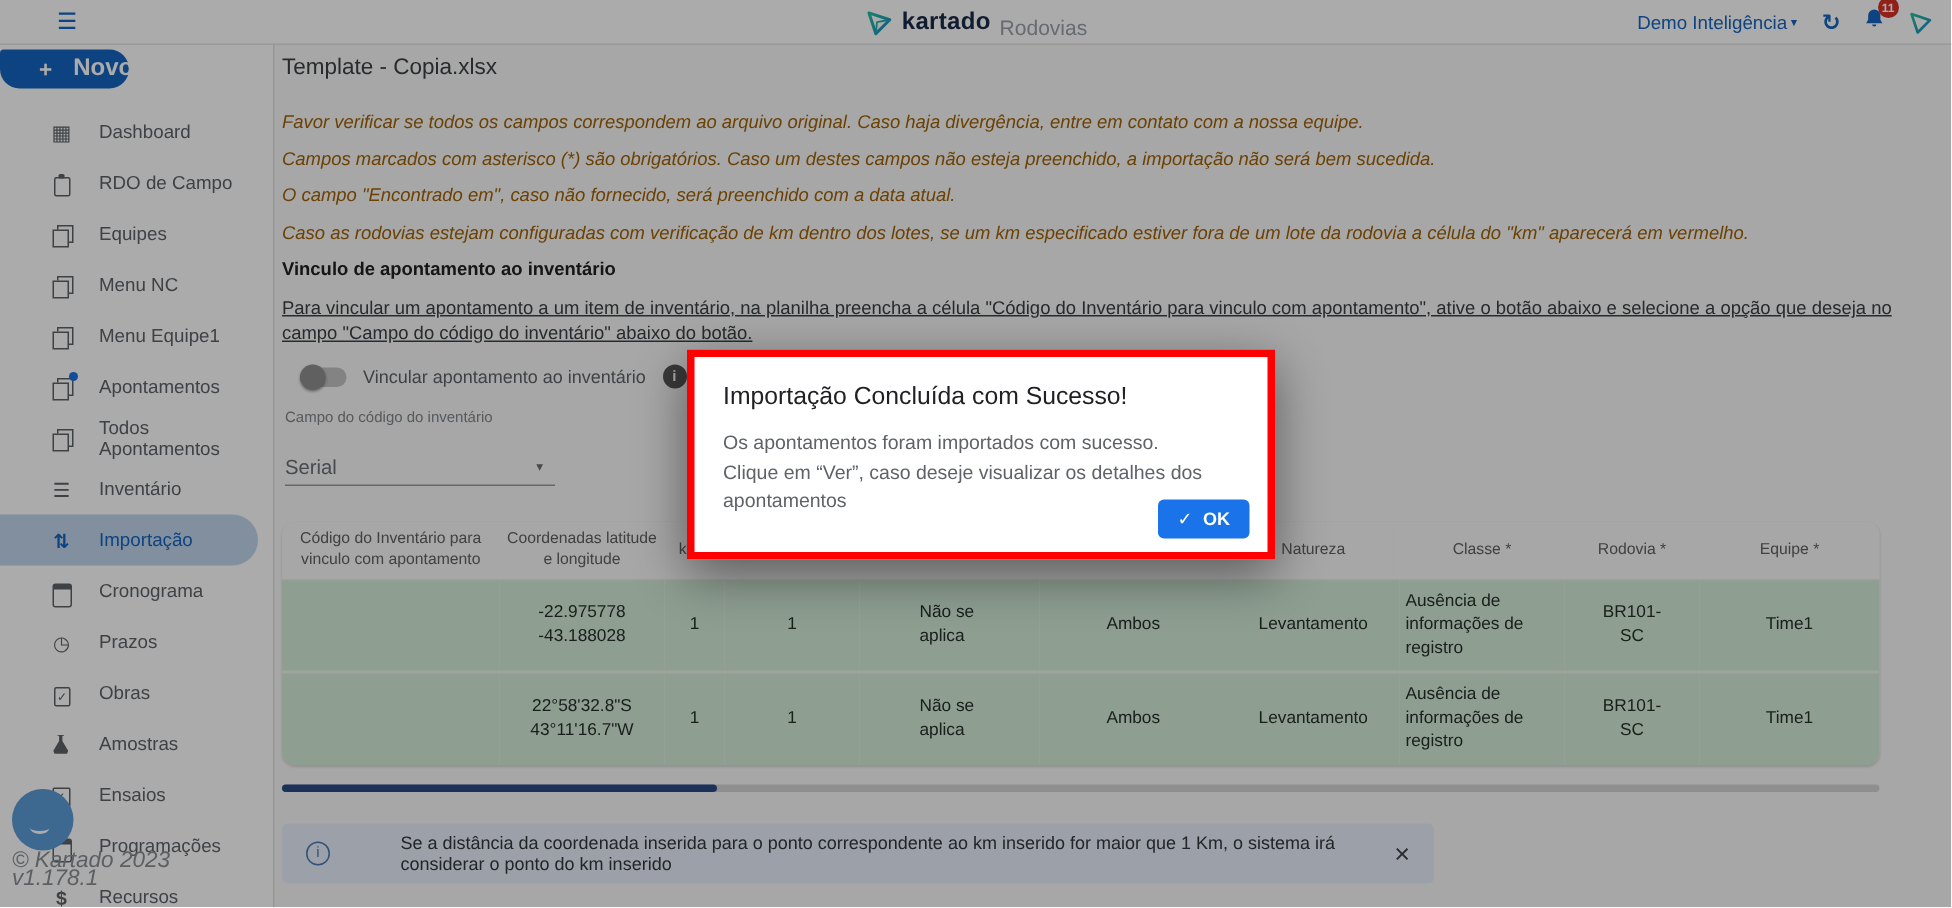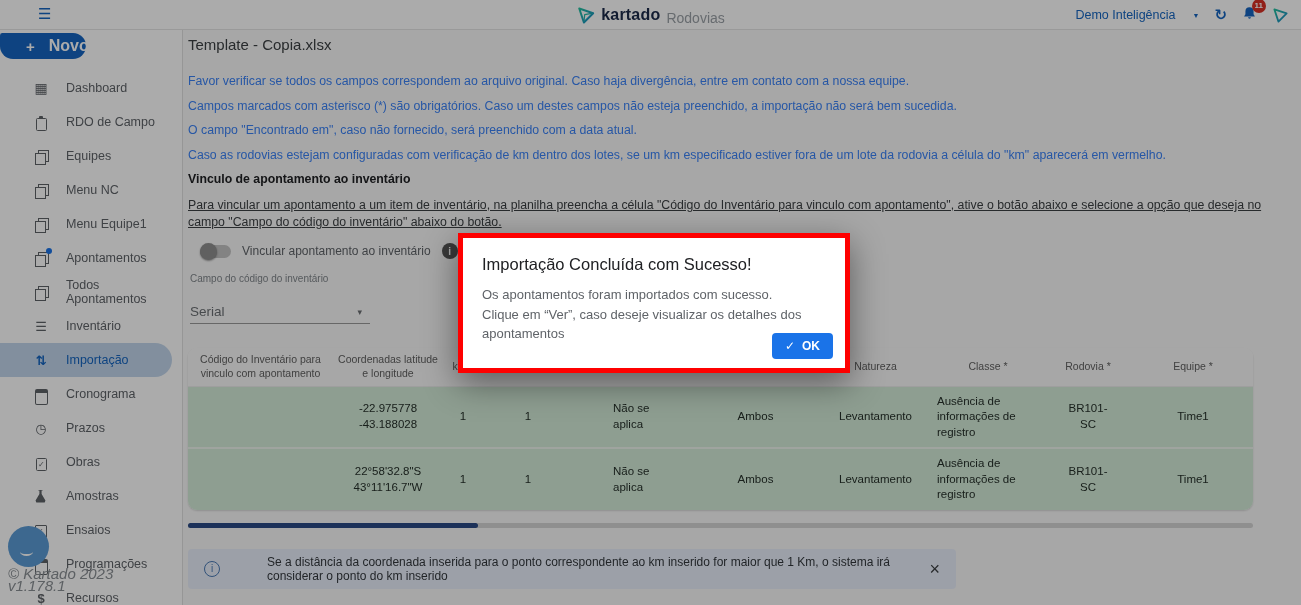--- a/index.html
+++ b/index.html
@@ -8,21 +8,21 @@
 
   
   .topbar { position:absolute; left:0; top:0; width:1301px; height:30px; background:#ffffff;
     border-bottom:1px solid #e4e4e4; z-index:10; }
   .hamburger { position:absolute; left:38px; top:5px; color:#1565c0; font-size:15px; cursor:pointer; }
   .brand { position:absolute; left:50%; top:0; transform:translateX(-50%); height:30px;
     display:flex; align-items:center; gap:6px; }
   .brand .bname { font-size:16px; font-weight:700; color:#1b2a4a; letter-spacing:.2px; }
   .brand .bsuffix { font-size:14px; color:#9aa0a6; margin-top:5px; }
   .top-right { position:absolute; right:12px; top:0; height:30px; display:flex; align-items:center; gap:15px; }
-  .account { color:#1565c0; font-size:12.5px; display:flex; align-items:center; gap:17px; cursor:pointer; }
+  .account { color:#1565c0; font-size:12.5px; display:flex; align-items:center; gap:1px; cursor:pointer; }
   .account .caret { font-size:7px; margin-top:1px; }
   .refresh { color:#1565c0; font-size:15px; font-weight:bold; cursor:pointer; }
   .bell-wrap { position:relative; cursor:pointer; }
   .badge { position:absolute; top:-7px; right:-9px; min-width:14px; height:14px; border-radius:8px;
     background:#d93025; color:#fff; font-size:8px; font-weight:bold; display:flex; align-items:center;
     justify-content:center; padding:0 3px; }
 
   
   .sidebar { position:absolute; left:0; top:30px; width:183px; height:575px; background:#ffffff;
     border-right:1px solid #e0e0e0; z-index:9; }
@@ -70,21 +70,21 @@
     clip-path:polygon(30% 0,70% 0,70% 8%,60% 8%,60% 35%,95% 85%,88% 100%,12% 100%,5% 85%,40% 35%,40% 8%,30% 8%); }
   .ic.checklist-icon::before { content:""; position:absolute; left:2px; top:2px; width:10px; height:11px;
     border:1.5px solid currentColor; border-radius:1px; }
   .ic.checklist-icon::after { content:"✓"; position:absolute; left:4px; top:1px; font-size:8px; font-weight:bold; }
   .dot { position:absolute; right:-3px; top:-3px; width:6px; height:6px; border-radius:50%;
     background:#1a73e8; }
 
   
   .content { position:absolute; left:183px; top:30px; width:1118px; height:575px; padding:6px 0 0 5px; }
   .page-title { font-size:15px; font-weight:500; color:#3c4043; margin-bottom:21px; }
-  .paras p { font-size:12.3px; color:#3b82f6; margin-bottom:10.5px; }
+  .paras p { font-size:12.3px; color:#a16207; margin-bottom:10.5px;font-style:italic; }
   .section-heading { font-size:12.3px; font-weight:bold; color:#202124; margin:4px 0 11px; }
   .section-para { font-size:12.3px; color:#3c4043; max-width:1108px; line-height:1.35; margin-bottom:13px;text-decoration:underline; }
   .toggle-row { display:flex; align-items:center; gap:11px; margin:4px 0 14px 12px; }
   .toggle { width:31px; height:13px; background:#c3c3c3; border-radius:7px; position:relative; cursor:pointer; }
   .toggle::before { content:""; position:absolute; left:0; top:-2px; width:17px; height:17px; border-radius:50%;
     background:#8f8f8f; box-shadow:0 1px 2px rgba(0,0,0,.4); }
   .toggle-label { font-size:12px; color:#5f6368; }
   .info-dark { width:16px; height:16px; border-radius:50%; background:#555; color:#fff; font-size:10px;
     font-weight:bold; display:flex; align-items:center; justify-content:center; cursor:pointer; }
   .select-block { margin:0 0 24px 2px; width:180px; }

